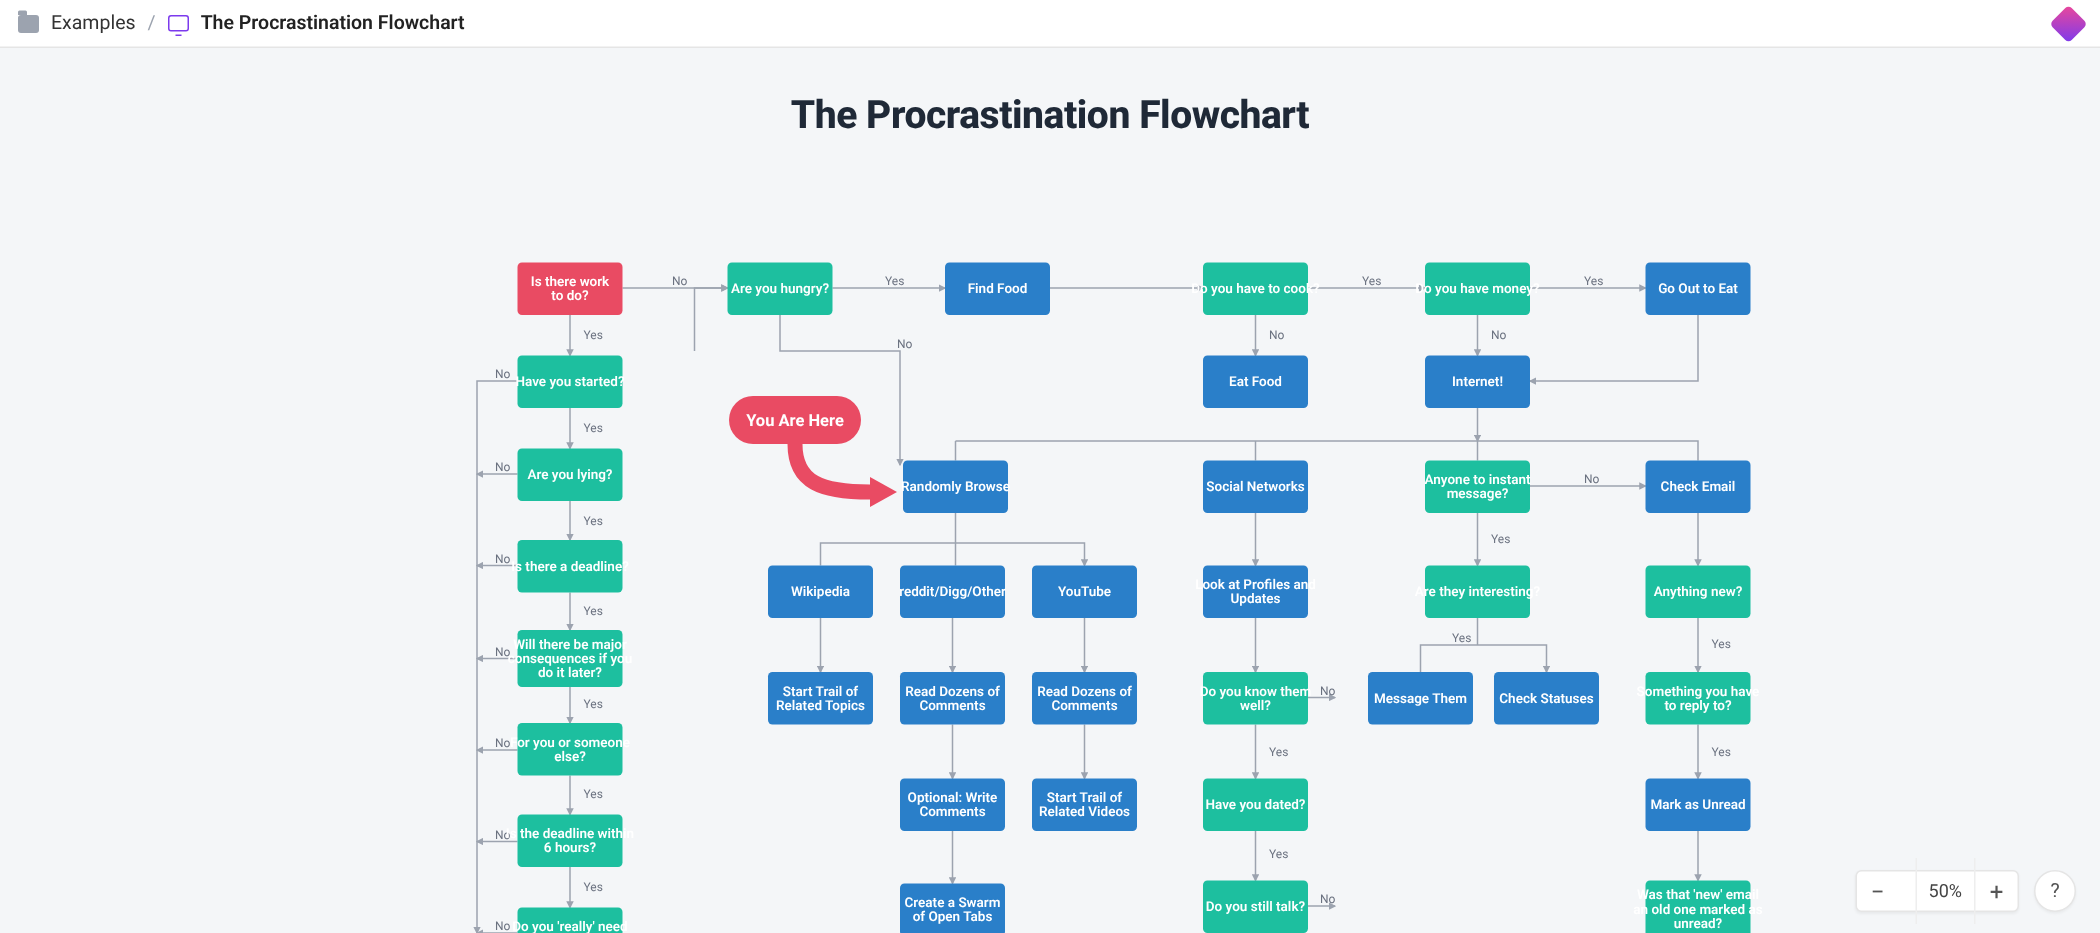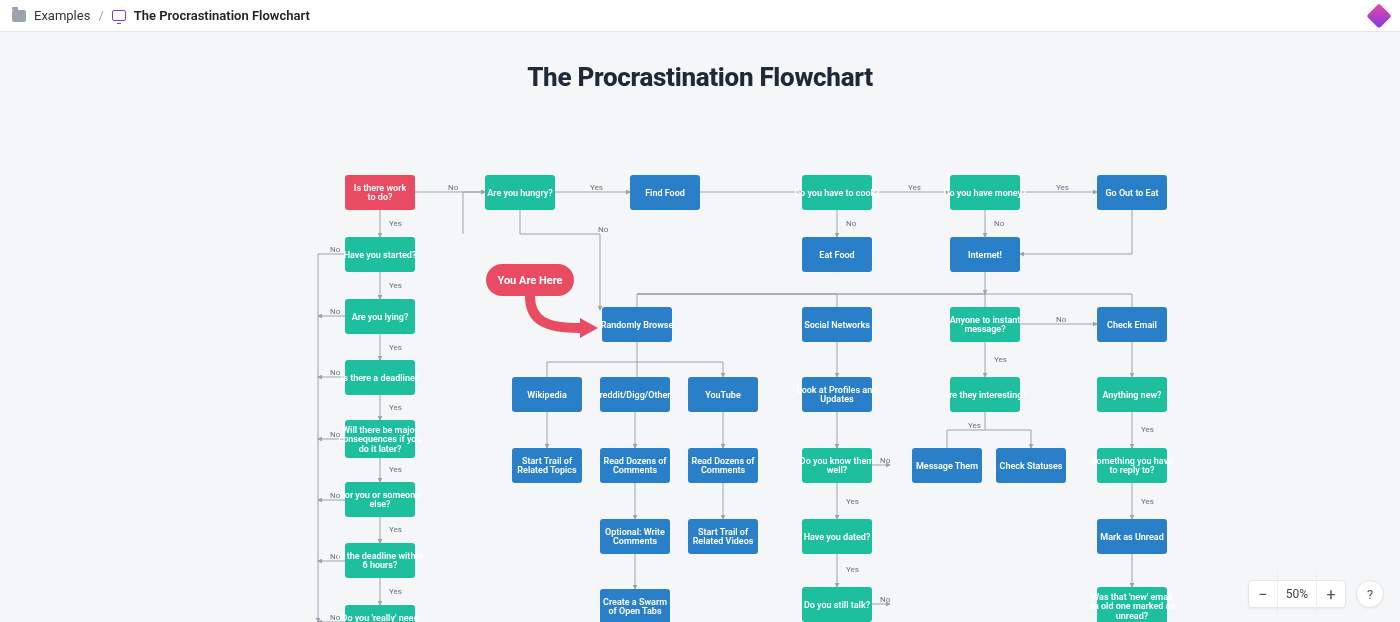--- a/index.html
+++ b/index.html
@@ -22,21 +22,21 @@
   .node text { font-size:9px; fill:#fff; font-weight:600; }
   .node tspan { text-anchor:middle; }
   .edge { stroke:#9ca3af; stroke-width:1; fill:none; marker-end:url(#ah); }
   .elabel { font-size:8px; fill:#6b7280; }
   .pill { fill:#e94b63; }
   .pillT { font-size:11px; font-weight:700; fill:#fff; }
   
   .toolbar { position:absolute; right:16px; bottom:14px; display:flex; align-items:center; gap:10px; }
   .zoom { display:flex; align-items:center; background:#fff; border:1px solid #e5e5e5; border-radius:4px; height:28px; box-shadow:0 1px 2px rgba(0,0,0,.05); }
   .zbtn { width:28px; height:28px; display:flex; align-items:center; justify-content:center; font-size:16px; color:#555; cursor:pointer; }
-  .zlvl { font-size:12px; color:#444; padding:0 8px; border-left:1px solid #eee; border-right:1px solid #eee; height:44px; display:flex; align-items:center; }
+  .zlvl { font-size:12px; color:#444; padding:0 8px; border-left:1px solid #eee; border-right:1px solid #eee; height:44px; display:flex; align-items:center;margin-left:11px; }
   .help { width:28px; height:28px; border-radius:50%; background:#fff; border:1px solid #e5e5e5; display:flex; align-items:center; justify-content:center; font-size:13px; color:#555; box-shadow:0 1px 2px rgba(0,0,0,.05); cursor:pointer; }
 
   .teal { fill:#1dbf9f; }
   .blue { fill:#2a7fc9; }
   .red  { fill:#e94b63; }
 </style>
 </head>
 <body>
 
 <div class="header">

